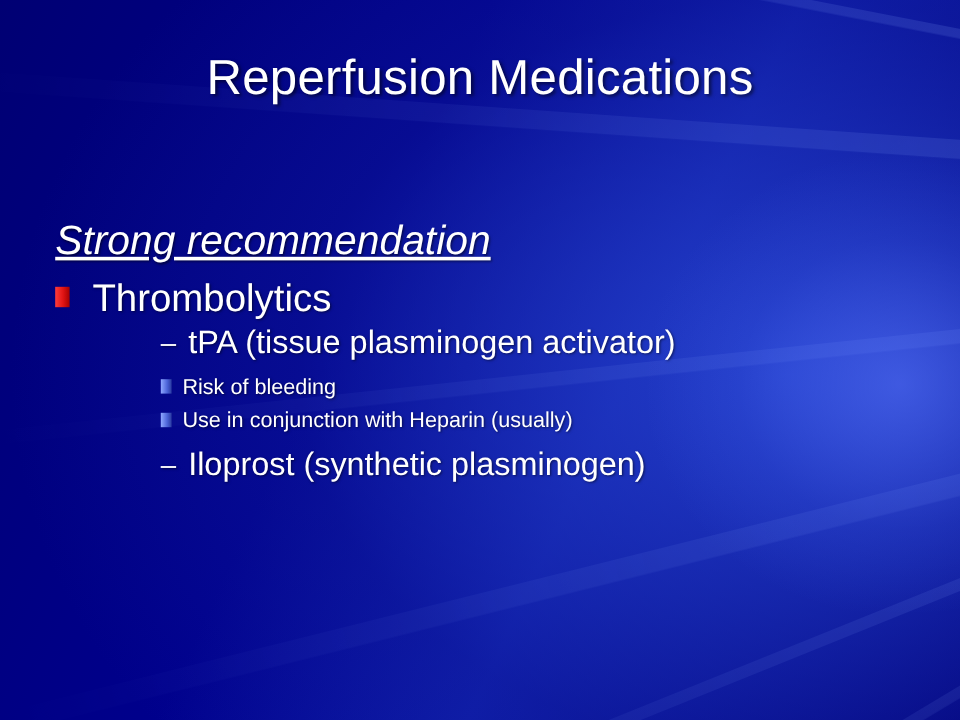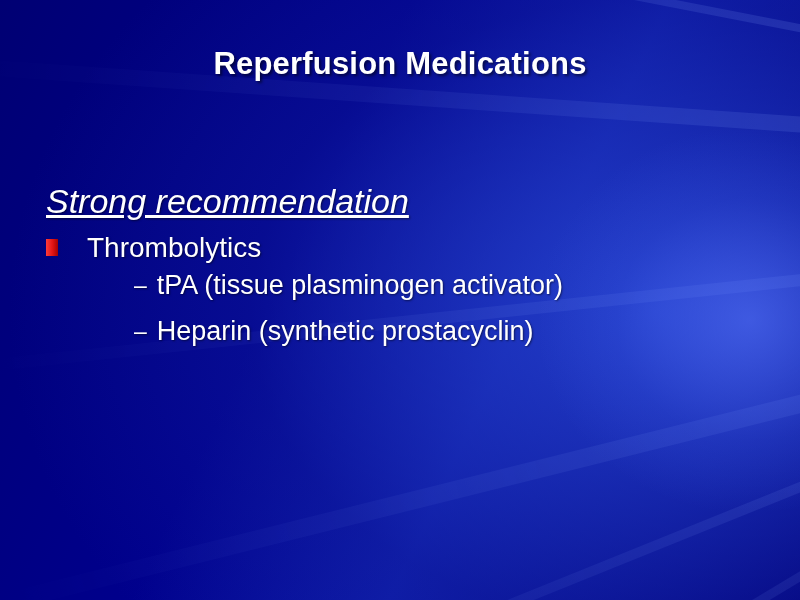--- a/index.html
+++ b/index.html
@@ -51,23 +51,23 @@
     pointer-events: none;
   }
 
   .title {
     position: absolute;
     top: 40px;
     left: 0;
     width: 800px;
     text-align: center;
     color: #ffffff;
-    font-size: 31px;
+    font-size: 41px;
     line-height: 48px;
-    font-weight: 700;
+    font-weight: 400;
     letter-spacing: 0.2px;
     text-shadow: 2px 2px 3px rgba(0,0,0,0.55);
   }
 
   .body {
     position: absolute;
     top: 184px;
     left: 46px;
     width: 720px;
     color: #ffffff;
@@ -81,23 +81,23 @@
     margin-bottom: 10px;
     text-shadow: 1px 1px 2px rgba(0,0,0,0.5);
   }
 
   .row {
     display: flex;
     align-items: flex-start;
   }
 
   .lvl1 {
-    font-size: 28px;
+    font-size: 32px;
     line-height: 40px;
-    margin-left: 18px;
+    margin-left: 8px;
     text-shadow: 1px 1px 2px rgba(0,0,0,0.5);
   }
   .bullet-sq {
     width: 12px;
     height: 17px;
     margin-top: 11px;
     margin-right: 11px;
     flex: 0 0 auto;
     background: linear-gradient(to right, #ff3b3b 0%, #e01414 55%, #a60000 100%);
   }
@@ -159,24 +159,32 @@
       <span class="lvl1">Thrombolytics</span>
     </div>
 
     <div class="row" style="margin-left: 44px;">
       <span class="lvl2 dash">–</span>
       <span class="lvl2" style="margin-left:0">tPA (tissue plasminogen activator)</span>
     </div>
 
     <div class="spacer-sm"></div>
 
+    <div class="row" style="margin-left: 88px;">
+      <span class="bullet-sq-sm"></span>
+      <span class="lvl3" style="margin-left:0">Risk of bleeding</span>
+    </div>
 
+    <div class="row" style="margin-left: 88px;">
+      <span class="bullet-sq-sm"></span>
+      <span class="lvl3" style="margin-left:0">Use in conjunction with Heparin (usually)</span>
+    </div>
 
     <div class="spacer-sm"></div>
 
 
     <div class="row" style="margin-left: 44px;">
       <span class="lvl2 dash">–</span>
-      <span class="lvl2" style="margin-left:0">Heparin (synthetic prostacyclin)</span>
+      <span class="lvl2" style="margin-left:0">Iloprost (synthetic plasminogen)</span>
     </div>
 
   </div>
 </div>
 
 </body></html>

